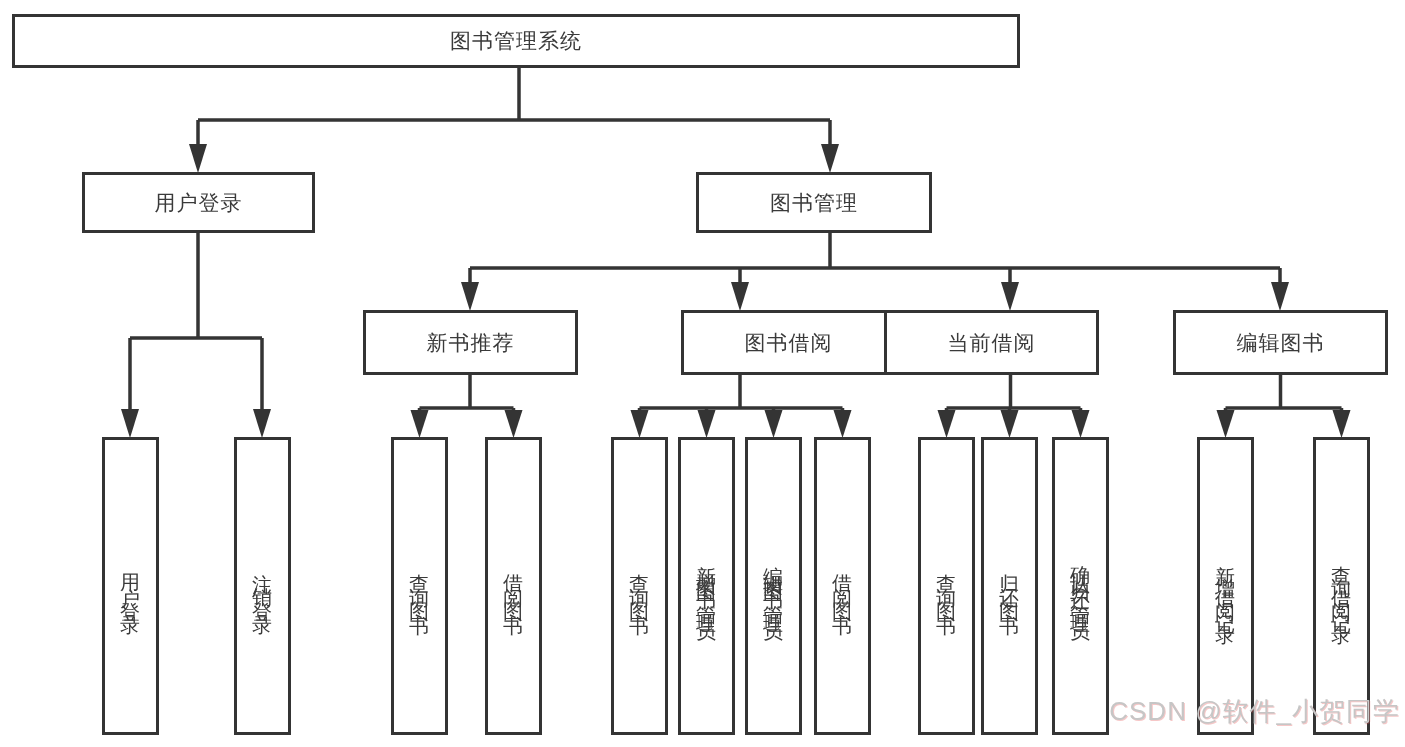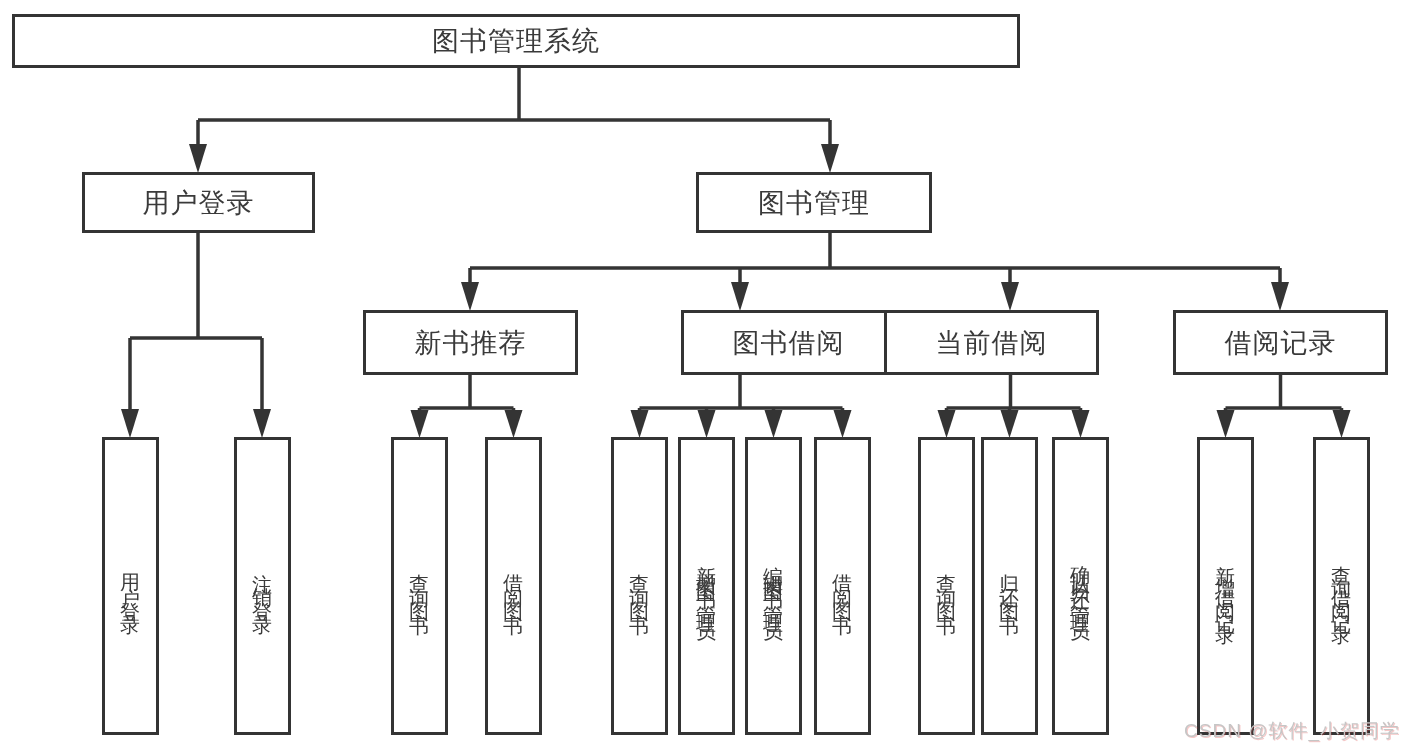--- a/index.html
+++ b/index.html
@@ -20,21 +20,21 @@
   .node {
     position: absolute;
     box-sizing: border-box;
     border: 3px solid #343434;
     background: #ffffff;
     color: #3a3a3a;
     display: flex;
     align-items: center;
     justify-content: center;
     z-index: 2;
-    font-size: 27px;
+    font-size: 21px;
     letter-spacing: 1px;
   }
   .root  { left: 12px;  top: 14px;  width: 1008px; height: 54px; }
   .lv2-a { left: 82px;  top: 172px; width: 233px;  height: 61px; }
   .lv2-b { left: 696px; top: 172px; width: 236px;  height: 61px; }
   .lv3   { top: 310px; height: 65px; width: 215px; }
   .lv3-a { left: 363px; }
   .lv3-b { left: 633px; margin-left: 48px; }
   .lv3-c { left: 884px; text-align: center; }
   .lv3-d { left: 1173px; }
@@ -60,23 +60,23 @@
   .lf6  { left: 745px; }
   .lf7  { left: 814px; }
   .lf8  { left: 918px; }
   .lf9  { left: 981px; }
   .lf10 { left: 1052px; }
   .lf11 { left: 1197px; }
   .lf12 { left: 1313px; }
   .watermark {
     position: absolute;
     right: 5px;
-    bottom: 3px;
+    bottom: 18px;
     z-index: 3;
-    font-size: 19px;
+    font-size: 26px;
     color: #c6c6c6;
     letter-spacing: 1px;
     text-shadow: 1px 1px 0 rgba(225, 70, 70, 0.30);
   }
   .stroke { stroke: #343434; stroke-width: 3.5; fill: none; }
   .head   { fill: #343434; stroke: none; }
 </style>
 </head>
 <body>
 
@@ -146,21 +146,21 @@
   <div class="node lv3 lv3-a">
     <span>新书推荐</span>
   </div>
   <div class="node lv3 lv3-b">
     <span>图书借阅</span>
   </div>
   <div class="node lv3 lv3-c">
     <span>当前借阅</span>
   </div>
   <div class="node lv3 lv3-d">
-    <span>借阅记录</span>
+    <span>编辑图书</span>
   </div>
 
   <div class="node leaf lf0">
     <span>用户登录</span>
   </div>
   <div class="node leaf lf1">
     <span>注销登录</span>
   </div>
   <div class="node leaf lf2">
     <span>查询图书</span>

